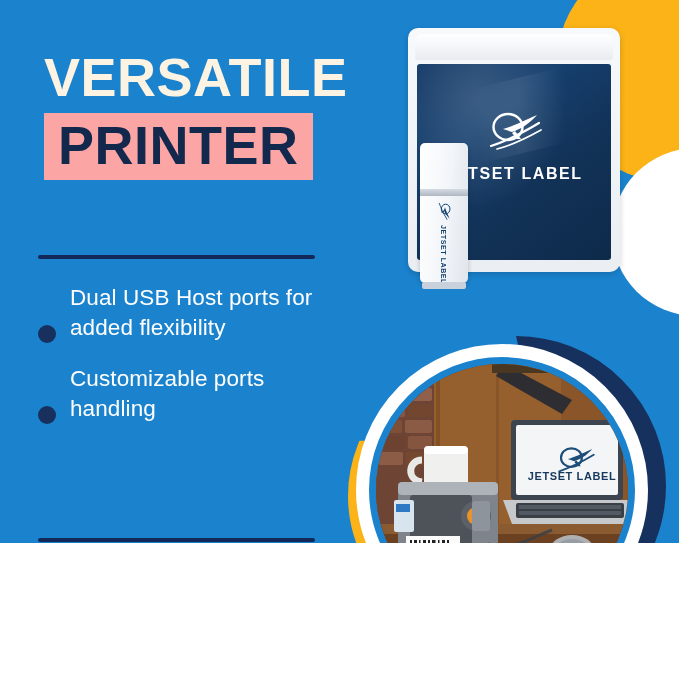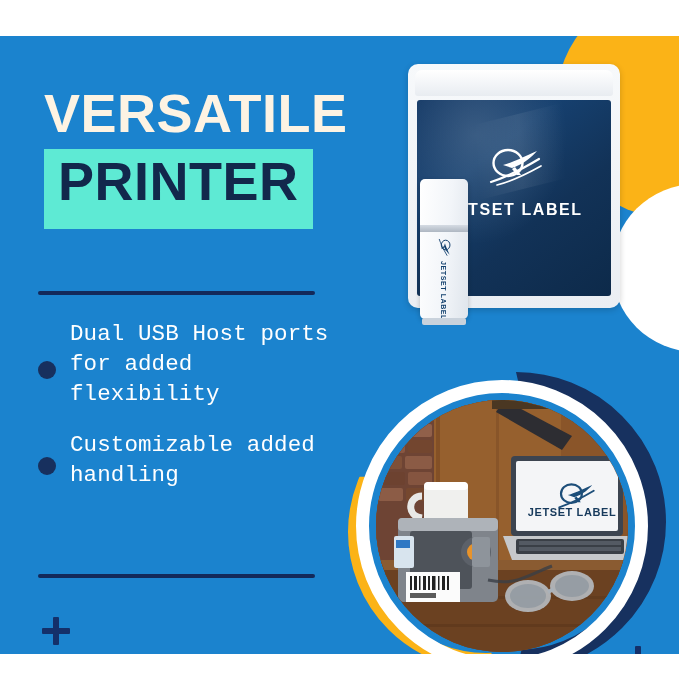--- a/index.html
+++ b/index.html
@@ -3,25 +3,24 @@
 <meta charset="utf-8">
 <style>
   html, body {
     margin: 0;
     padding: 0;
     background: #ffffff;
   }
   #poster {
     position: relative;
     width: 679px;
-    height: 618px;
+    height: 543px;
     overflow: hidden;
     background: #1b83ce;
     font-family: "Liberation Sans", sans-serif;
-    margin-top: 36px;
     -webkit-font-smoothing: antialiased;
   }
 
   
   .deco-yellow-circle {
     position: absolute;
     left: 556px;
     top: -48px;
     width: 230px;
     height: 230px;
@@ -50,22 +49,22 @@
     line-height: 58px;
     font-weight: bold;
     letter-spacing: 0.5px;
     color: #fdf3e3;
     margin: 0;
     white-space: nowrap;
   }
   .headline-line2-wrap {
     display: inline-block;
     margin-top: 7px;
-    background: #5eead4;
-    padding: 4px 14px 20px 14px;
+    background: #fca5a5;
+    padding: 4px 14px 7px 14px;
   }
   .headline-line2 {
     font-size: 54px;
     line-height: 56px;
     font-weight: bold;
     letter-spacing: 0.5px;
     color: #12284c;
     margin: 0;
     white-space: nowrap;
   }
@@ -83,23 +82,22 @@
   
   .features {
     position: absolute;
     left: 38px;
     top: 283px;
     width: 300px;
   }
   .feature {
     position: relative;
     display: flex;
-    align-items: center;
+    align-items: flex-end;
     margin-bottom: 21px;
-    font-family: Liberation Mono, monospace;
   }
   .feature:last-child { margin-bottom: 0; }
   .feature-bullet {
     flex: 0 0 auto;
     width: 18px;
     height: 18px;
     border-radius: 50%;
     background: #17305e;
     margin-top: 11px;
     margin-right: 14px;
@@ -298,21 +296,21 @@
   <div class="rule rule-top"></div>
   <div class="rule rule-bottom"></div>
 
   <ul class="features bullet-list-reset">
     <li class="feature">
       <span class="feature-bullet"></span>
       <span class="feature-text">Dual USB Host ports for added flexibility</span>
     </li>
     <li class="feature">
       <span class="feature-bullet"></span>
-      <span class="feature-text">Customizable added handling</span>
+      <span class="feature-text">Customizable ports handling</span>
     </li>
   </ul>
 
   <div class="plus plus-bl"></div>
   <div class="plus plus-br"></div>
 
   <div class="device">
     <div class="device-lidbar"></div>
     <div class="device-screen">
       <div class="device-brand">

